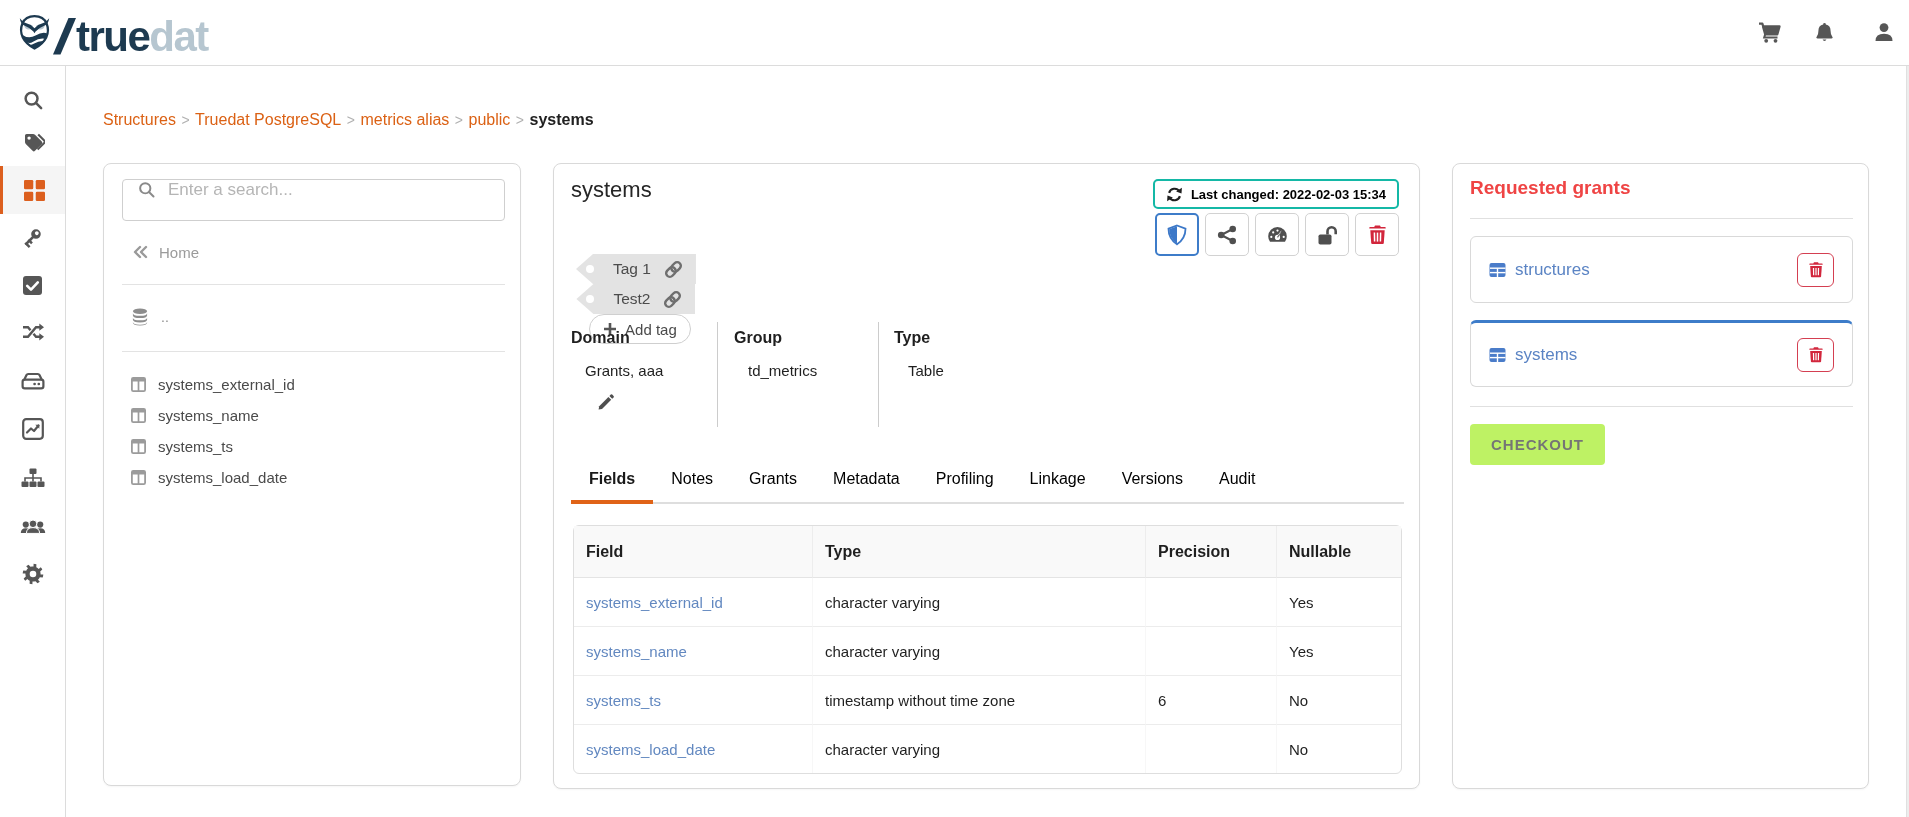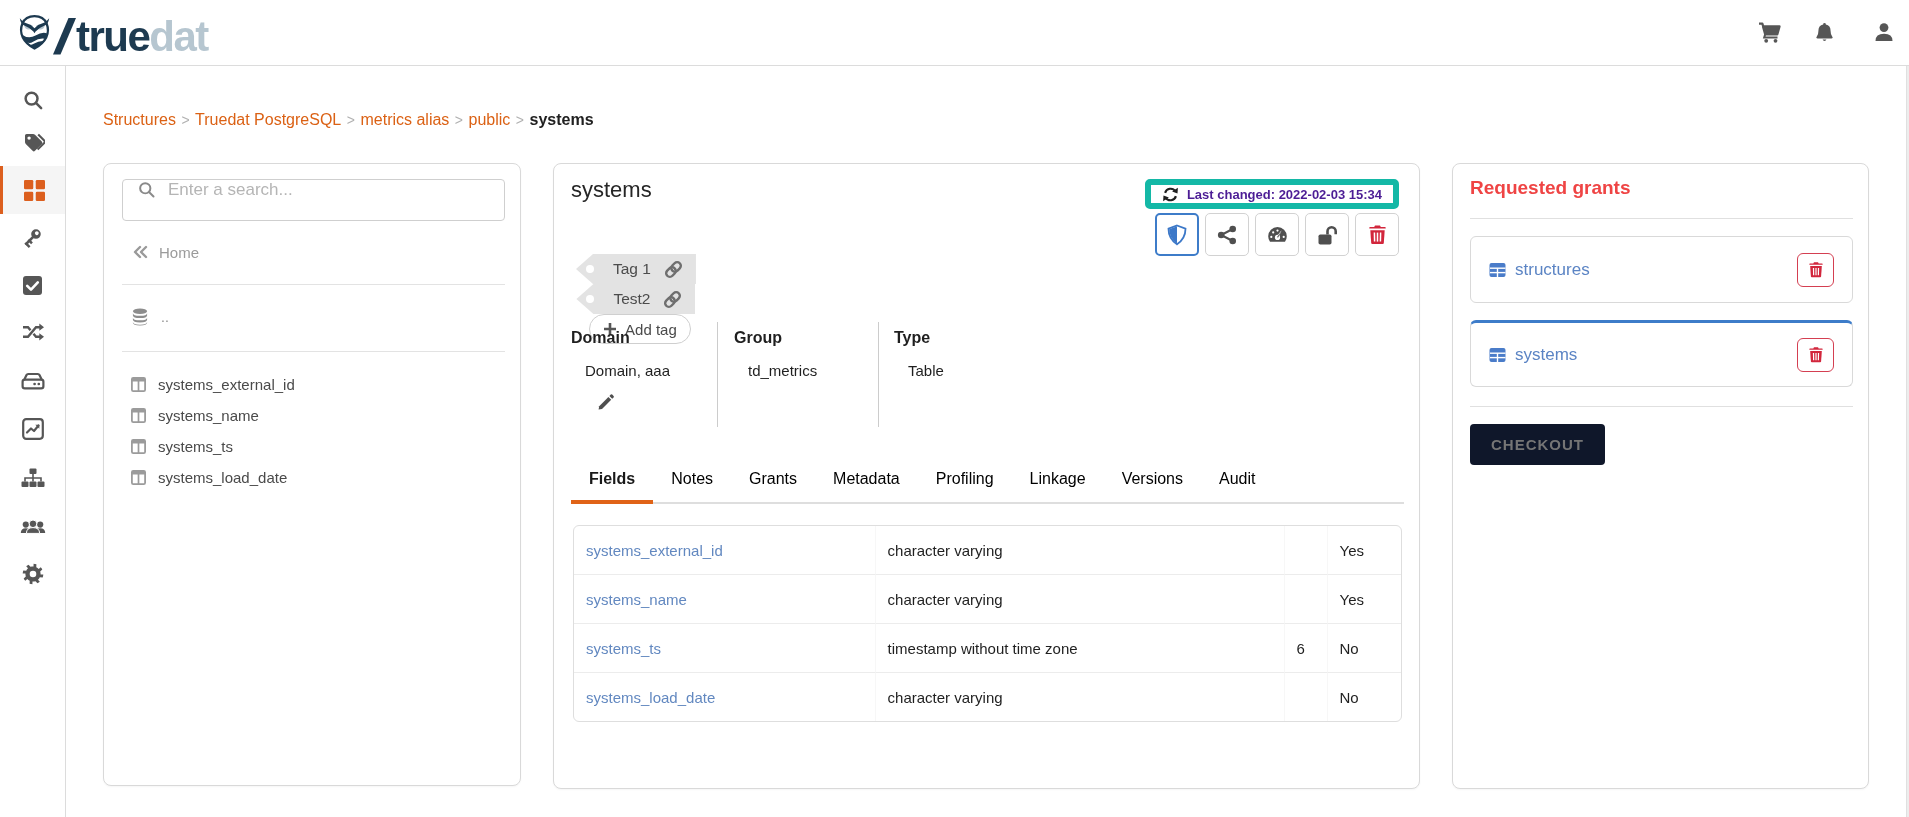--- a/index.html
+++ b/index.html
@@ -17,21 +17,21 @@
 #rightcard { left:1452px; top:163px; width:417px; height:626px; }
 
 #searchbox { position:absolute; left:18px; top:15px; width:383px; height:42px; border:1px solid #cfcfcf; border-radius:4px; display:flex; align-items:flex-start; padding-left:14px; color:#b5b5b5; font-size:17px; }
 #searchbox span { margin-left:12px; }
 .lrow { position:absolute; left:27px; display:flex; align-items:center; color:#9b9b9b; font-size:15px; }
 .lhr { position:absolute; left:18px; width:383px; border-top:1px solid #e3e3e3; }
 .litem { position:absolute; left:27px; display:flex; align-items:center; color:#4a4a4a; font-size:15px; }
 .litem svg { margin-right:12px; }
 
 #title { position:absolute; left:17px; top:13px; font-size:22px; color:#262626; }
-#lastchanged { position:absolute; right:20px; top:15px; height:30px; border:6px solid #14b8a6; border-radius:5px; display:flex; align-items:center; padding:0 11px; font-size:13px; font-weight:bold; color:#4c1d95; }
+#lastchanged { position:absolute; right:20px; top:15px; height:30px; border:2px solid #14b8a6; border-radius:5px; display:flex; align-items:center; padding:0 11px; font-size:13px; font-weight:bold; color:#000000; }
 #lastchanged svg { margin-right:8px; }
 #actionrow { position:absolute; right:20px; top:49px; display:flex; }
 .abtn { width:44px; height:43px; border:1px solid #d2d2d2; border-radius:5px; margin-left:6px; display:flex; align-items:center; justify-content:center; background:#fff; }
 .abtn.blue { border:2px solid #3d7cc9; }
 #tagrow { position:absolute; left:22px; top:90px; display:flex; align-items:center;flex-direction:column; }
 .tag { height:30px; background:#e3e3e3; color:#4c4c4c; font-size:15.5px; font-weight:normal; display:flex; align-items:center; padding:0 12px 0 37px; margin-right:8px; clip-path:polygon(17px 0, 100% 0, 100% 100%, 17px 100%, 0 50%); position:relative; }
 .tag .hole { position:absolute; left:10px; top:11px; width:8px; height:8px; border-radius:50%; background:#fff; }
 .tag svg { margin-left:12px; }
 .addtag { height:30px; border:1px solid #cfcfcf; border-radius:15px; display:flex; align-items:center; padding:0 13px; font-size:15px; color:#4a4a4a; }
 .addtag span { margin-left:8px; }
@@ -51,21 +51,21 @@
 #ftable tr:last-child td { border-bottom:none; }
 #ftable td.fld { color:#6288c0; }
 
 #rtitle { position:absolute; left:17px; top:13px; font-size:19px; font-weight:bold; color:#ef4444; }
 .rhr { position:absolute; left:17px; width:383px; border-top:1px solid #e0e0e0; }
 .gcard { position:absolute; left:17px; width:383px; height:67px; border:1px solid #d9d9d9; border-radius:6px; background:#fff; display:flex; align-items:center; }
 .gcard .lbl { display:flex; align-items:center; margin-left:18px; color:#5b84c4; font-size:17px; }
 .gcard .lbl svg { margin-right:9px; }
 .gcard.sel { border-top:3px solid #3d7cc9; }
 .tbtn { position:absolute; right:18px; width:37px; height:34px; border:1px solid #d43f51; border-radius:6px; display:flex; align-items:center; justify-content:center; }
-#checkout { position:absolute; left:17px; top:260px; width:135px; height:41px; background:#0f172a; border-radius:4px; color:#757575; font-size:15px; font-weight:bold; letter-spacing:1px; display:flex; align-items:center; justify-content:center; }
+#checkout { position:absolute; left:17px; top:260px; width:135px; height:41px; background:#bef264; border-radius:4px; color:#757575; font-size:15px; font-weight:bold; letter-spacing:1px; display:flex; align-items:center; justify-content:center; }
 
 #scrollrail { position:absolute; left:1906px; top:66px; width:3px; height:751px; background:#ededed; border-left:1px solid #e0e0e0; }
 
 </style>
 </head>
 <body>
 <div id="header">
     <div style="position:absolute;left:17px;top:9px;"><svg width="225" height="52" viewBox="0 0 225 52">
         <g transform="translate(1,7)">
           <path d="M16.5 0.2 Q25.5 0.2 28.6 7.5 Q31.5 14.5 28.2 21.5 Q25 28 16.5 32.5 Q8 28 4.8 21.5 Q1.5 14.5 4.4 7.5 Q7.5 0.2 16.5 0.2 Z" fill="none" stroke="#1d3a50" stroke-width="2.3"></path>
@@ -319,21 +319,21 @@
       </div>
   <div class="addtag">
         <svg width="14" height="14" viewBox="0 0 14 14">
           <path d="M7 1 V13 M1 7 H13" stroke="#555" stroke-width="2.6"></path>
         </svg>
         <span>Add tag</span>
       </div>
  </div>
  <div class="dgt-col" style="left:17px;top:165px;">
       <div class="dgt-label">Domain</div>
-      <div class="dgt-val">Domain, aaa</div>
+      <div class="dgt-val">Grants, aaa</div>
       <div style="margin:14px 0 0 26px;"><svg width="18" height="18" viewBox="0 0 18 18">
           <path d="M2.2 13.2 L11.4 4 L14.2 6.8 L5 16 L1.6 16.6 Z" fill="#4f4f4f"></path>
           <path d="M12.4 3 L13.8 1.6 Q14.5 0.9 15.2 1.6 L16.6 3 Q17.3 3.7 16.6 4.4 L15.2 5.8 Z" fill="#4f4f4f"></path>
         </svg></div>
     </div>
  <div class="vsep" style="left:163px;top:158px;"></div>
  <div class="dgt-col" style="left:180px;top:165px;">
       <div class="dgt-label">Group</div>
       <div class="dgt-val">td_metrics</div>
     </div>
@@ -347,20 +347,26 @@
       <div class="tab">Notes</div>
       <div class="tab">Grants</div>
       <div class="tab">Metadata</div>
       <div class="tab">Profiling</div>
       <div class="tab">Linkage</div>
       <div class="tab">Versions</div>
       <div class="tab">Audit</div>
  </div>
  <table id="ftable">
   <tbody>
+        <tr>
+          <th style="width:239px;">Field</th>
+          <th style="width:333px;">Type</th>
+          <th style="width:131px;">Precision</th>
+          <th>Nullable</th>
+        </tr>
   <tr>
           <td class="fld">systems_external_id</td>
           <td>character varying</td>
           <td></td>
           <td>Yes</td>
         </tr>
   <tr>
           <td class="fld">systems_name</td>
           <td>character varying</td>
           <td></td>

